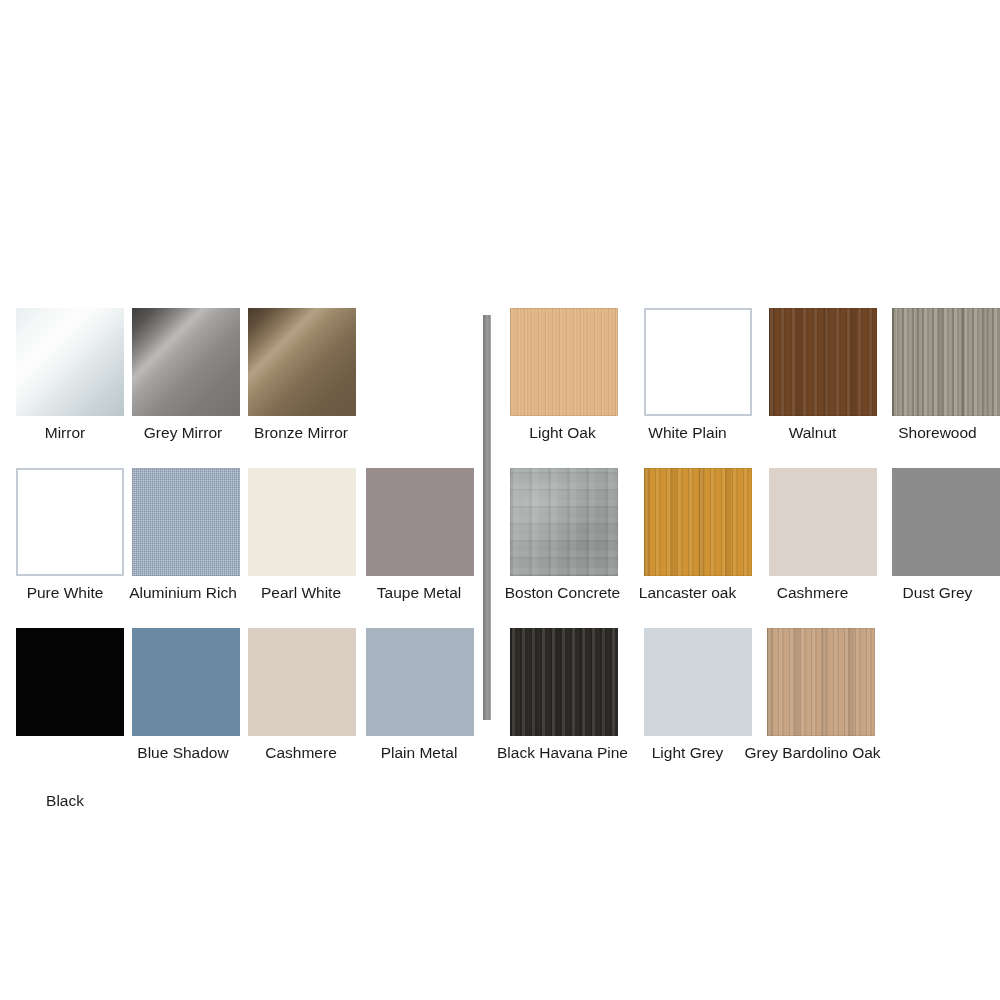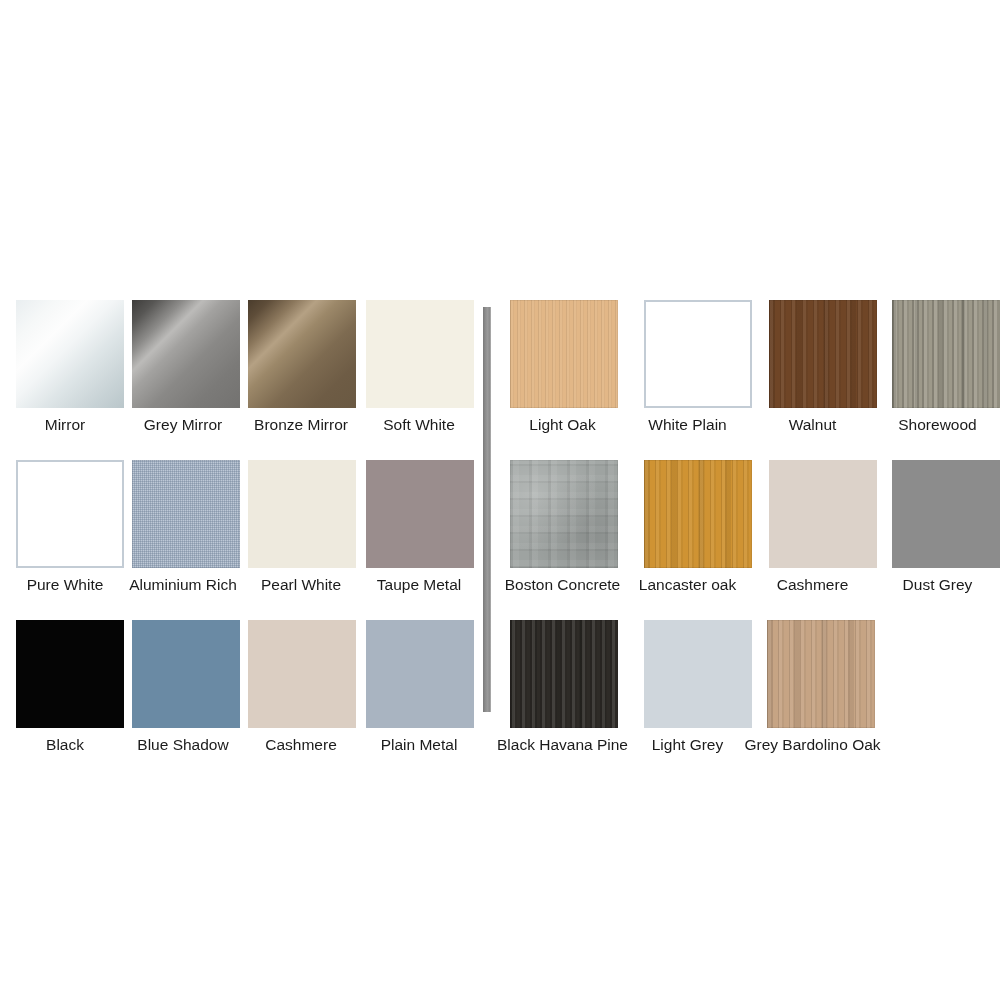--- a/index.html
+++ b/index.html
@@ -13,21 +13,21 @@
     height: 1000px;
     font-family: "Liberation Sans", sans-serif;
     position: relative;
     overflow: hidden;
   }
 
   
   #board {
     position: absolute;
     left: 0;
-    top: 300px;
+    top: 308px;
     width: 1000px;
     height: 420px;
     display: flex;
     flex-direction: row;
     align-items: flex-start;
   }
 
   .panel {
     position: relative;
     display: flex;
@@ -170,45 +170,41 @@
           <div class="swatch-label">Mirror</div>
         </div>
         <div class="swatch-cell" style="width: 118px;">
           <div class="swatch-tile" title="Grey Mirror" style="margin-left: 6px; background: linear-gradient(135deg, rgb(62, 61, 59) 0%, rgb(87, 86, 84) 11%, rgb(141, 140, 138) 24%, rgb(188, 187, 185) 33%, rgb(163, 162, 160) 42%, rgb(138, 137, 135) 58%, rgb(123, 122, 120) 78%, rgb(115, 114, 112) 100%);"></div>
           <div class="swatch-label">Grey Mirror</div>
         </div>
         <div class="swatch-cell" style="width: 118px;">
           <div class="swatch-tile" title="Bronze Mirror" style="margin-left: 2px; background: linear-gradient(135deg, rgb(74, 60, 44) 0%, rgb(94, 77, 57) 10%, rgb(139, 119, 92) 22%, rgb(181, 161, 132) 32%, rgb(156, 136, 105) 42%, rgb(126, 107, 81) 60%, rgb(110, 92, 69) 80%, rgb(106, 89, 66) 100%);"></div>
           <div class="swatch-label">Bronze Mirror</div>
         </div>
-        <div class="swatch-cell" style="width: 118px;">
-          <div class="swatch-tile" title="Soft White" style="margin-left: 2px; background: rgb(243, 240, 228);"></div>
-          <div class="swatch-label">Soft White</div>
-        </div>
       </div>
       <div class="swatch-row" style="margin-top: 27px;">
         <div class="swatch-cell" style="width: 118px;">
           <div class="swatch-tile bordered" title="Pure White" style="margin-left: 9px; background: rgb(255, 255, 255);"></div>
           <div class="swatch-label">Pure White</div>
         </div>
         <div class="swatch-cell" style="width: 118px;">
           <div class="swatch-tile mesh photo-edge" title="Aluminium Rich" style="margin-left: 6px; background: rgb(189, 200, 214);"></div>
           <div class="swatch-label">Aluminium Rich</div>
         </div>
         <div class="swatch-cell" style="width: 118px;">
           <div class="swatch-tile" title="Pearl White" style="margin-left: 2px; background: rgb(238, 234, 222);"></div>
           <div class="swatch-label">Pearl White</div>
         </div>
         <div class="swatch-cell" style="width: 118px;">
           <div class="swatch-tile" title="Taupe Metal" style="margin-left: 2px; background: rgb(154, 141, 141);"></div>
           <div class="swatch-label">Taupe Metal</div>
         </div>
       </div>
       <div class="swatch-row" style="margin-top: 27px;">
-        <div class="swatch-cell" style="width: 118px;">
+        <div class="swatch-cell" style="width: 118px; gap: 48px;">
           <div class="swatch-tile" title="Black" style="margin-left: 9px; background: rgb(5, 5, 5);"></div>
           <div class="swatch-label">Black</div>
         </div>
         <div class="swatch-cell" style="width: 118px;">
           <div class="swatch-tile" title="Blue Shadow" style="margin-left: 6px; background: rgb(106, 138, 164);"></div>
           <div class="swatch-label">Blue Shadow</div>
         </div>
         <div class="swatch-cell" style="width: 118px;">
           <div class="swatch-tile" title="Cashmere" style="margin-left: 2px; background: rgb(219, 206, 194);"></div>
           <div class="swatch-label">Cashmere</div>

